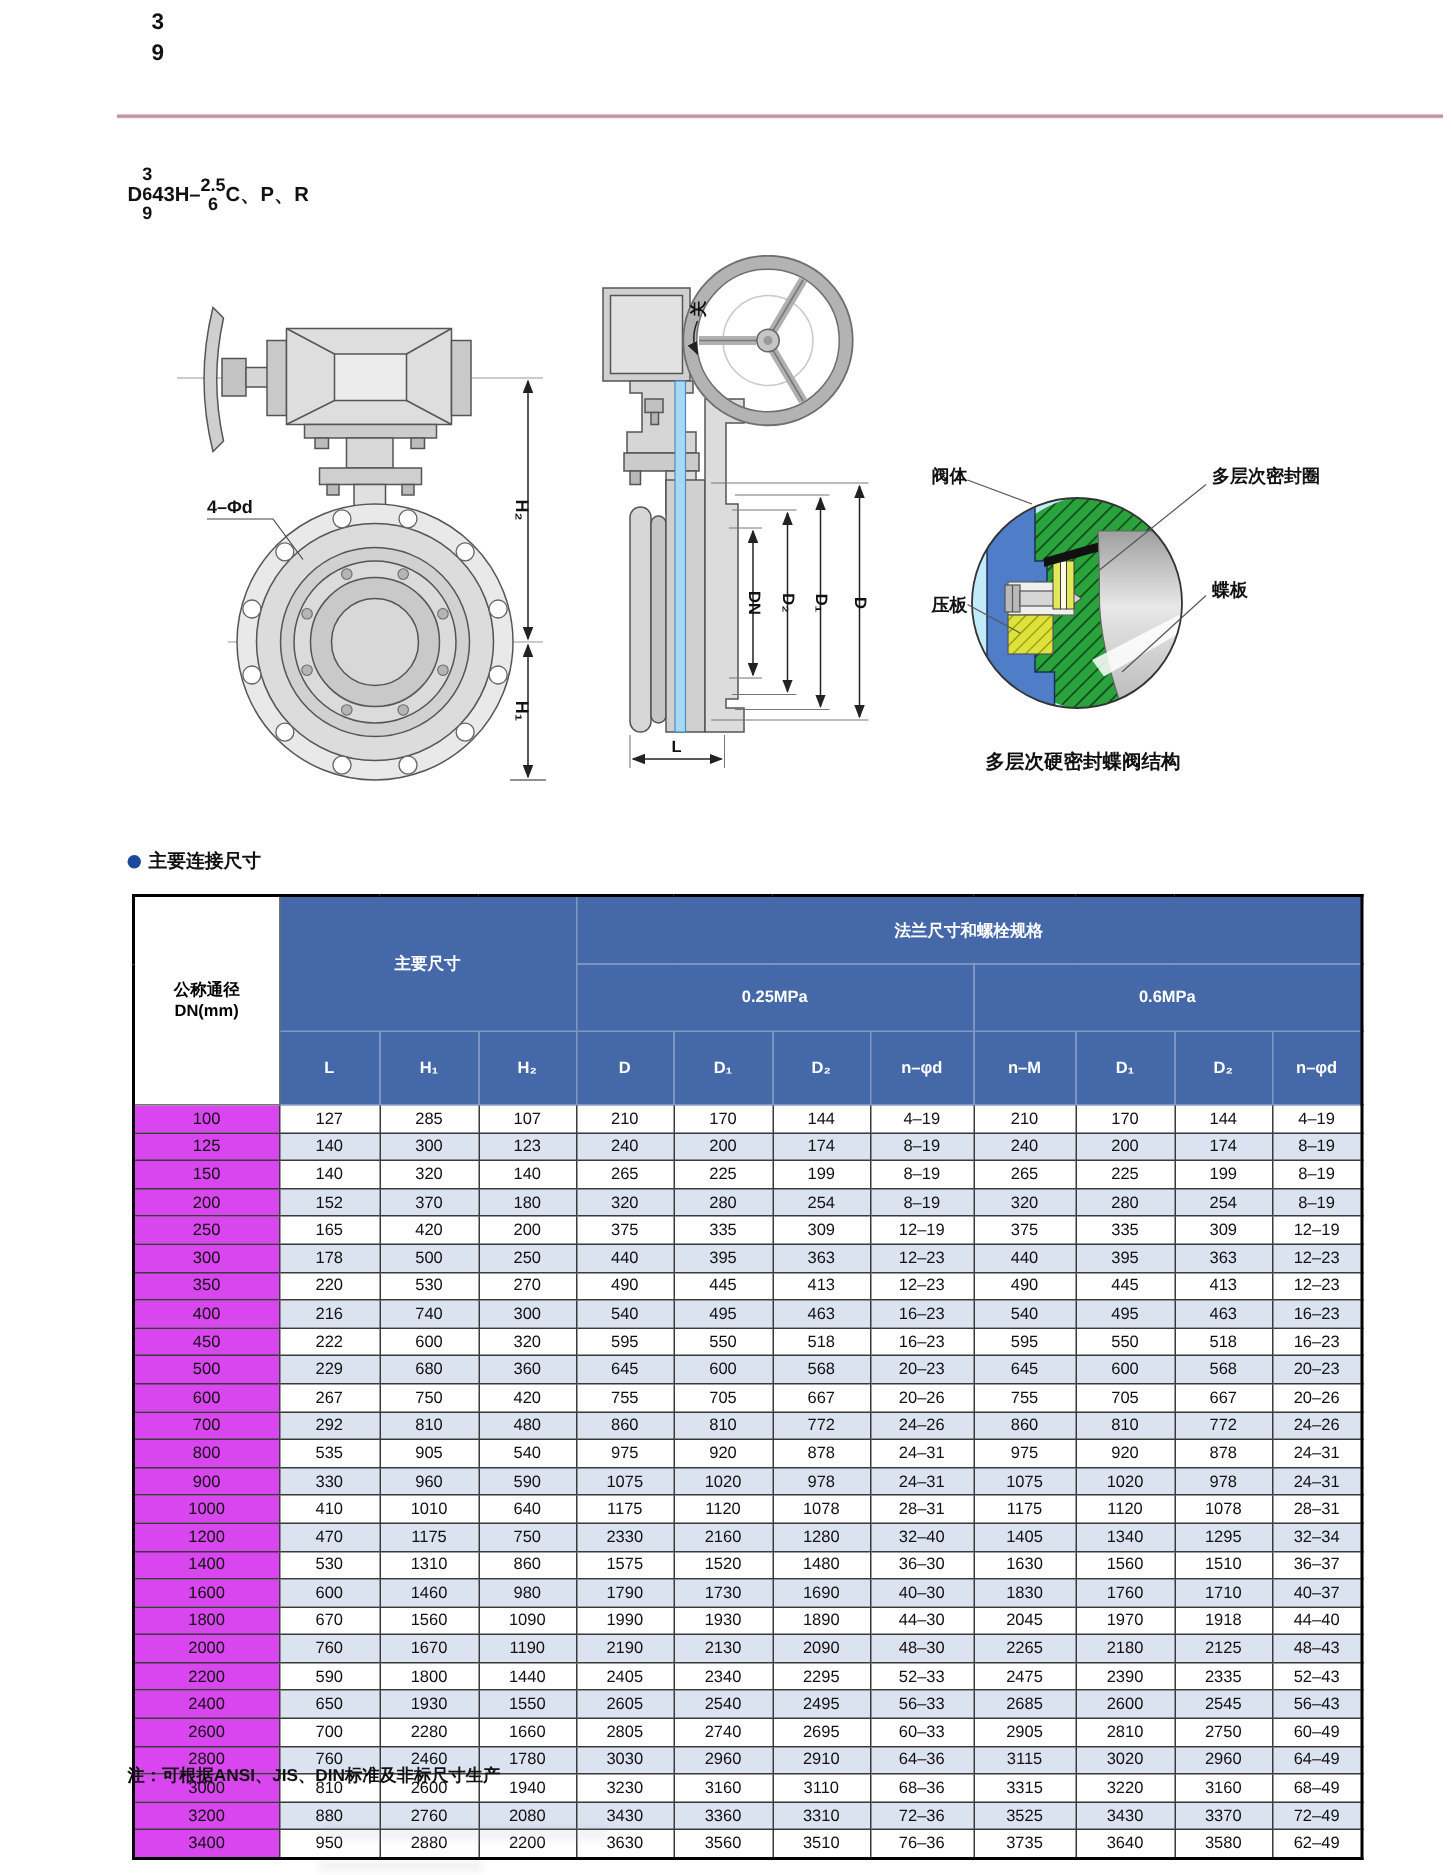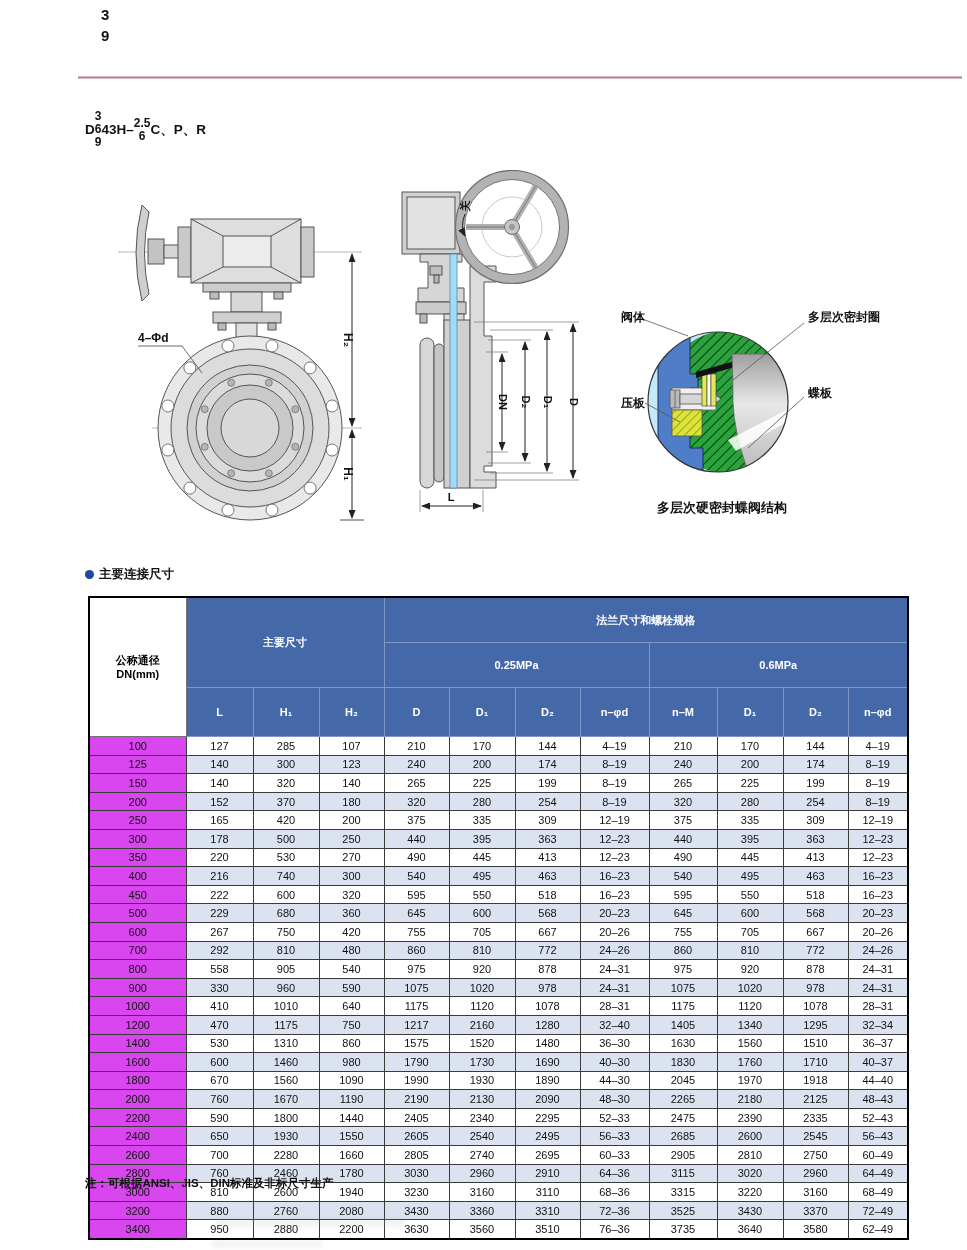--- a/index.html
+++ b/index.html
@@ -461,21 +461,21 @@
             <td>810</td>
             <td>772</td>
             <td>24–26</td>
             <td>860</td>
             <td>810</td>
             <td>772</td>
             <td>24–26</td>
           </tr>
           <tr>
             <td class="dn-col">800</td>
-            <td>558</td>
+            <td>535</td>
             <td>905</td>
             <td>540</td>
             <td>975</td>
             <td>920</td>
             <td>878</td>
             <td>24–31</td>
             <td>975</td>
             <td>920</td>
             <td>878</td>
             <td>24–31</td>
@@ -506,21 +506,21 @@
             <td>1175</td>
             <td>1120</td>
             <td>1078</td>
             <td>28–31</td>
           </tr>
           <tr class="stripe">
             <td class="dn-col">1200</td>
             <td>470</td>
             <td>1175</td>
             <td>750</td>
-            <td>1217</td>
+            <td>2330</td>
             <td>2160</td>
             <td>1280</td>
             <td>32–40</td>
             <td>1405</td>
             <td>1340</td>
             <td>1295</td>
             <td>32–34</td>
           </tr>
           <tr>
             <td class="dn-col">1400</td>

